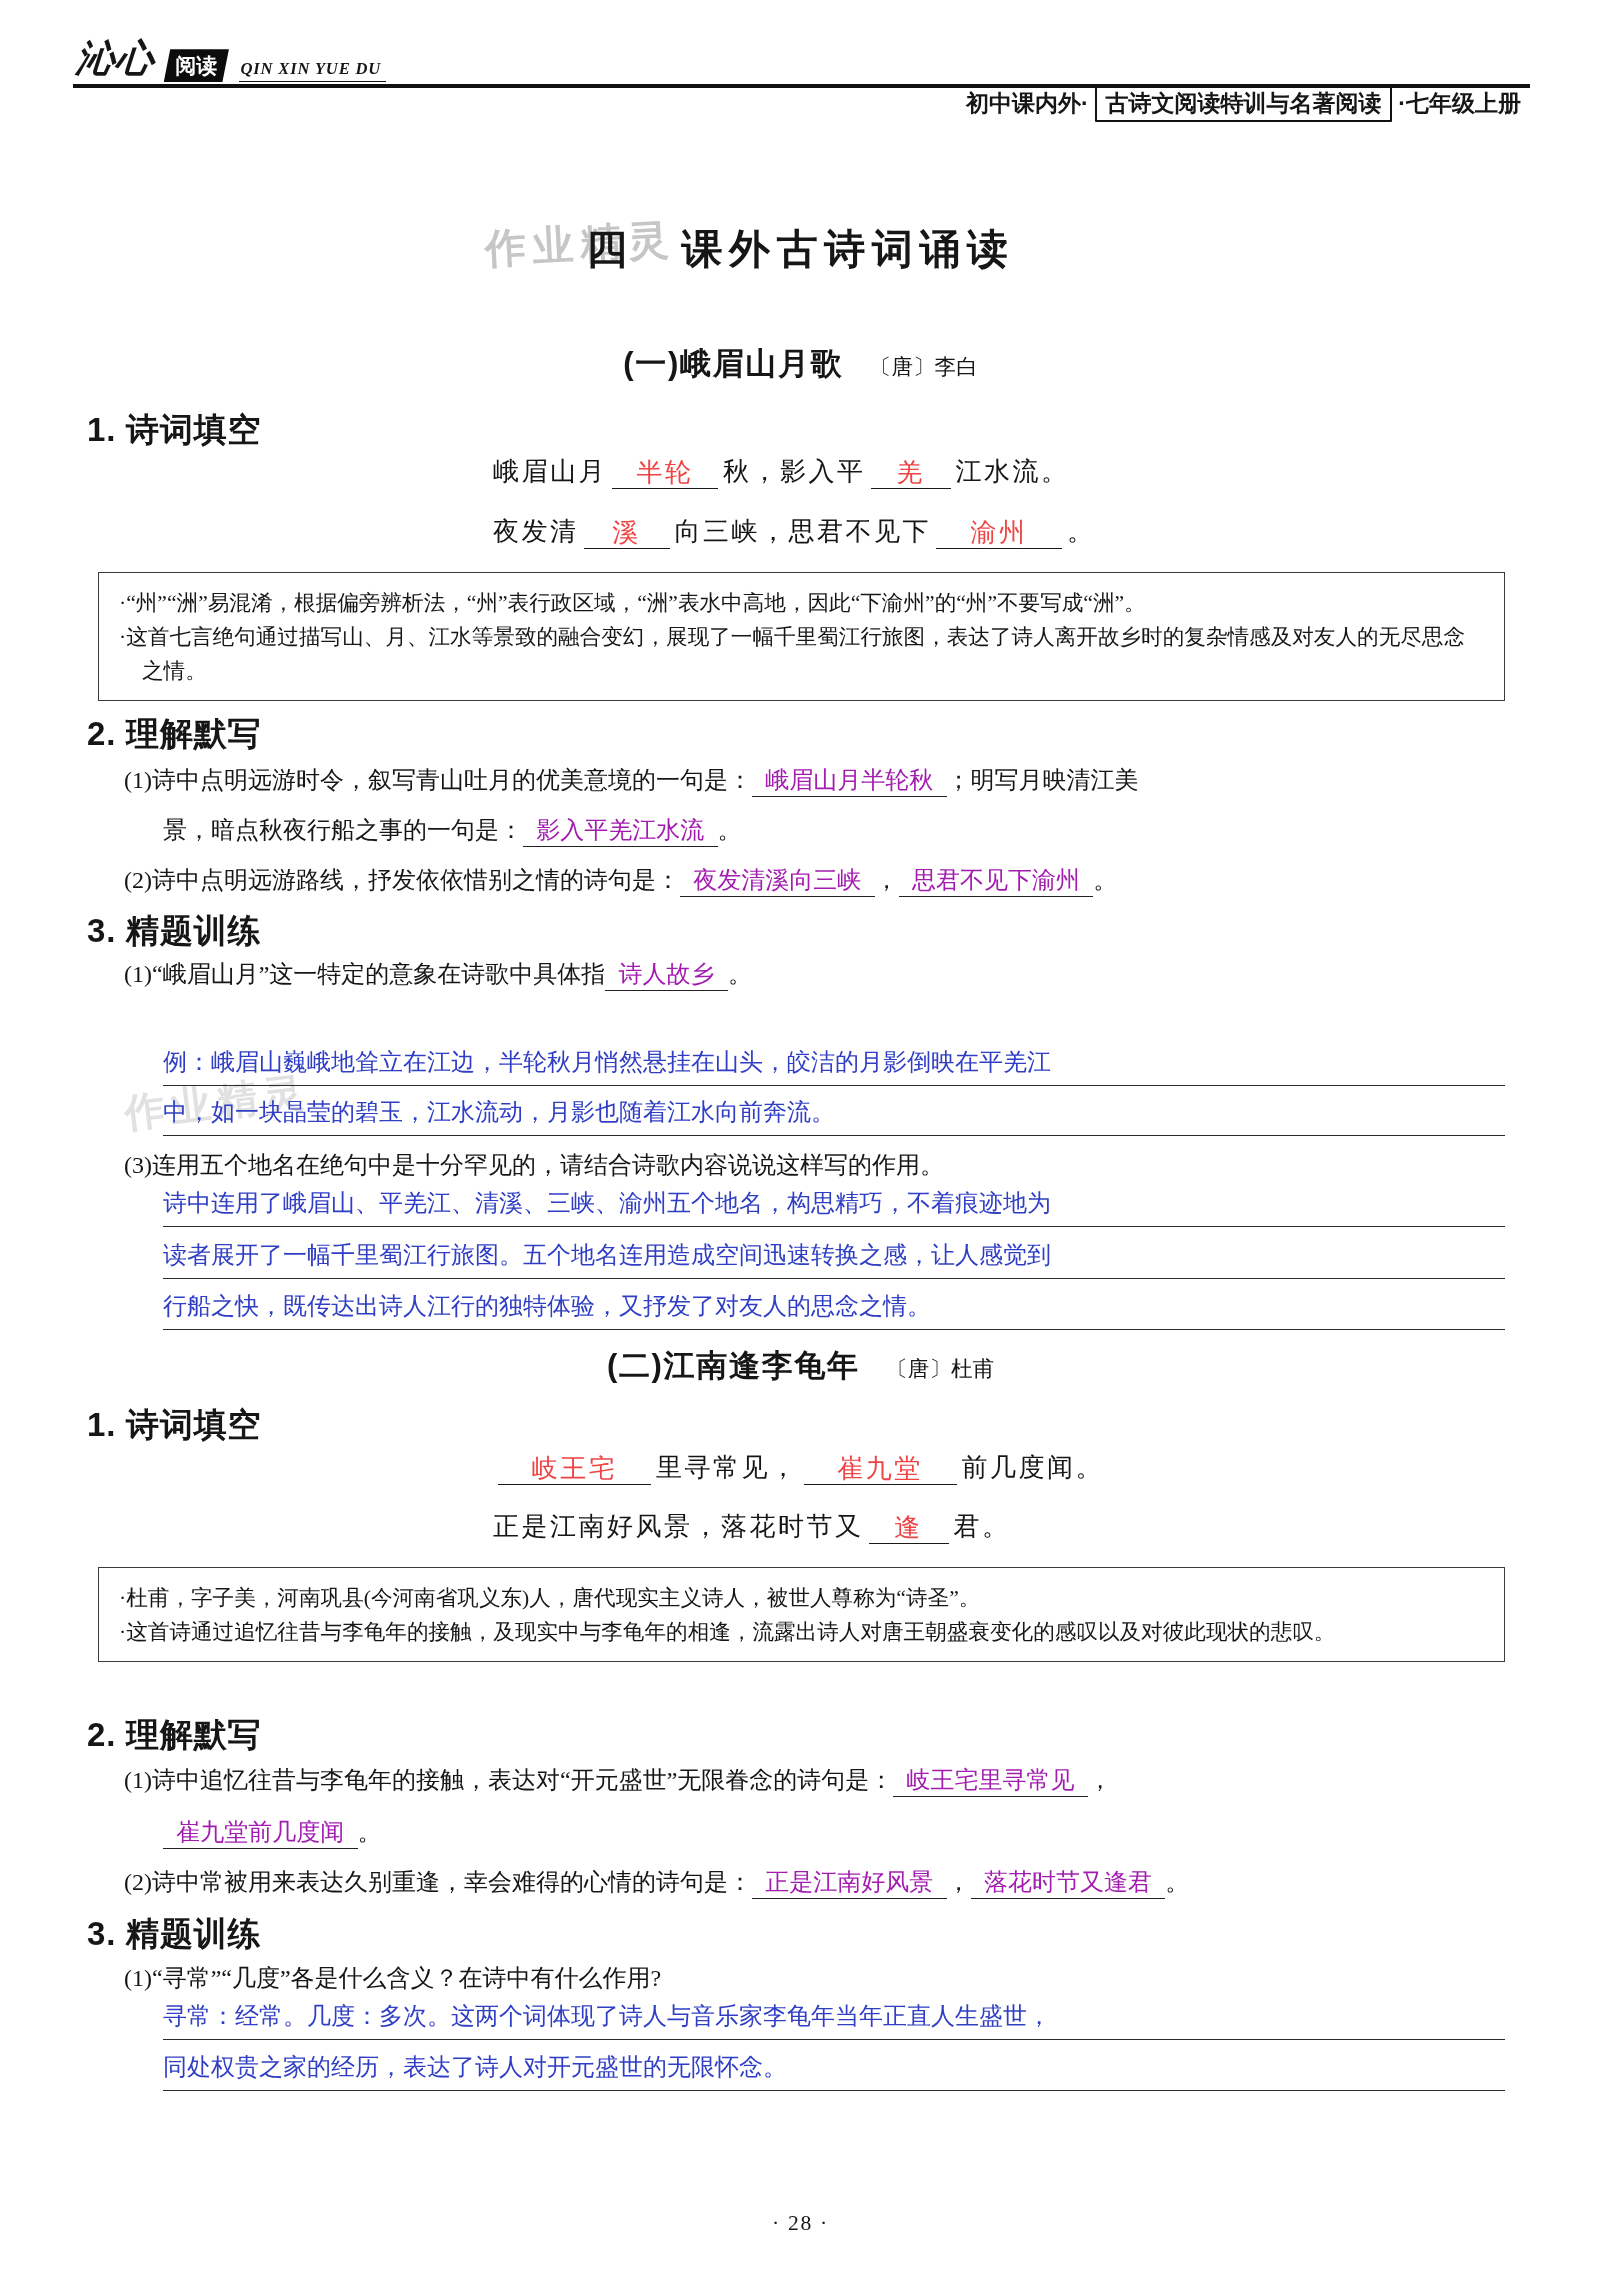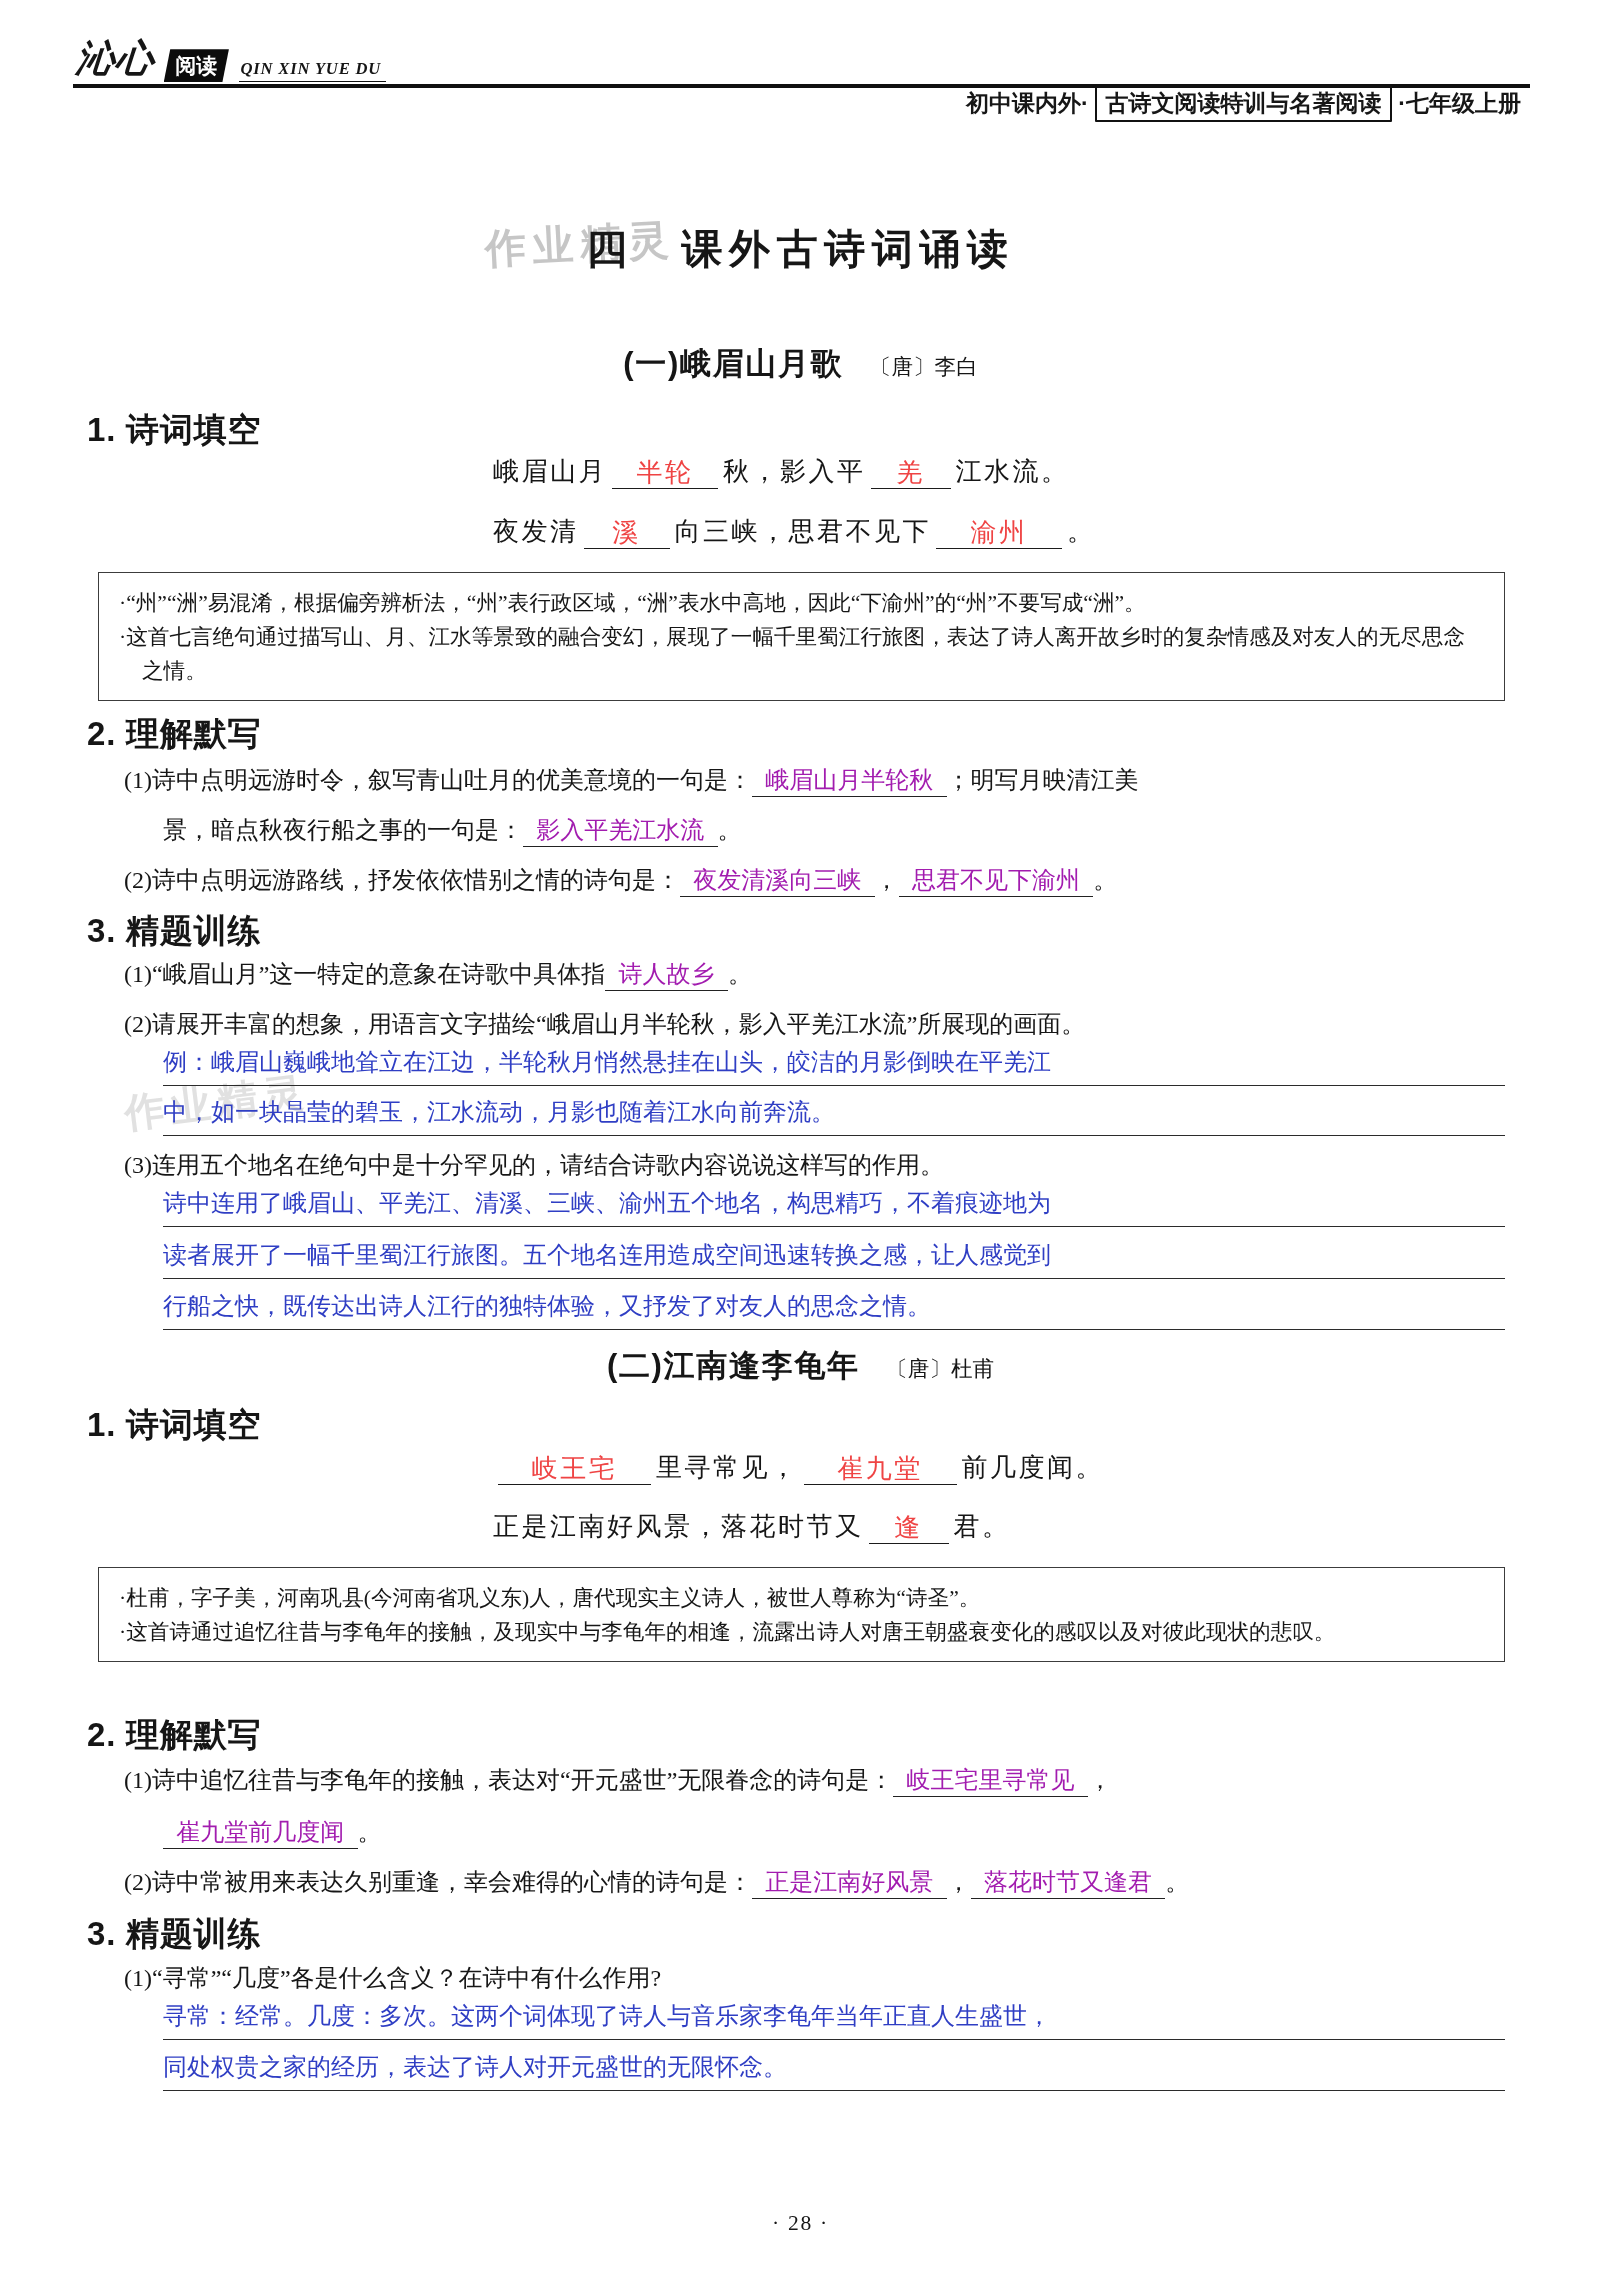--- a/index.html
+++ b/index.html
@@ -123,21 +123,20 @@
   <div class="row" style="top:861px; left:124px">
     <span>(2)诗中点明远游路线，抒发依依惜别之情的诗句是：</span><span class="iu">夜发清溪向三峡</span><span>，</span><span class="iu">思君不见下渝州</span><span>。</span>
   </div>
 
   <div class="h-num sans" style="top:909px">3. 精题训练</div>
 
   <div class="row" style="top:955px; left:124px">
     <span>(1)“峨眉山月”这一特定的意象在诗歌中具体指</span><span class="iu">诗人故乡</span><span>。</span>
   </div>
 
-  <div class="row" style="top:1005px; left:124px">(2)请展开丰富的想象，用语言文字描绘“峨眉山月半轮秋，影入平羌江水流”所展现的画面。</div>
   <div class="ansline" style="top:1043px">例：峨眉山巍峨地耸立在江边，半轮秋月悄然悬挂在山头，皎洁的月影倒映在平羌江</div>
   <div class="ansline" style="top:1093px">中，如一块晶莹的碧玉，江水流动，月影也随着江水向前奔流。</div>
 
   <div class="row" style="top:1146px; left:124px">(3)连用五个地名在绝句中是十分罕见的，请结合诗歌内容说说这样写的作用。</div>
   <div class="ansline" style="top:1184px">诗中连用了峨眉山、平羌江、清溪、三峡、渝州五个地名，构思精巧，不着痕迹地为</div>
   <div class="ansline" style="top:1236px">读者展开了一幅千里蜀江行旅图。五个地名连用造成空间迅速转换之感，让人感觉到</div>
   <div class="ansline" style="top:1287px">行船之快，既传达出诗人江行的独特体验，又抒发了对友人的思念之情。</div>
 
   <div class="sec-heading" style="top:1345px">
     <span class="t sans">(二)江南逢李龟年</span>

